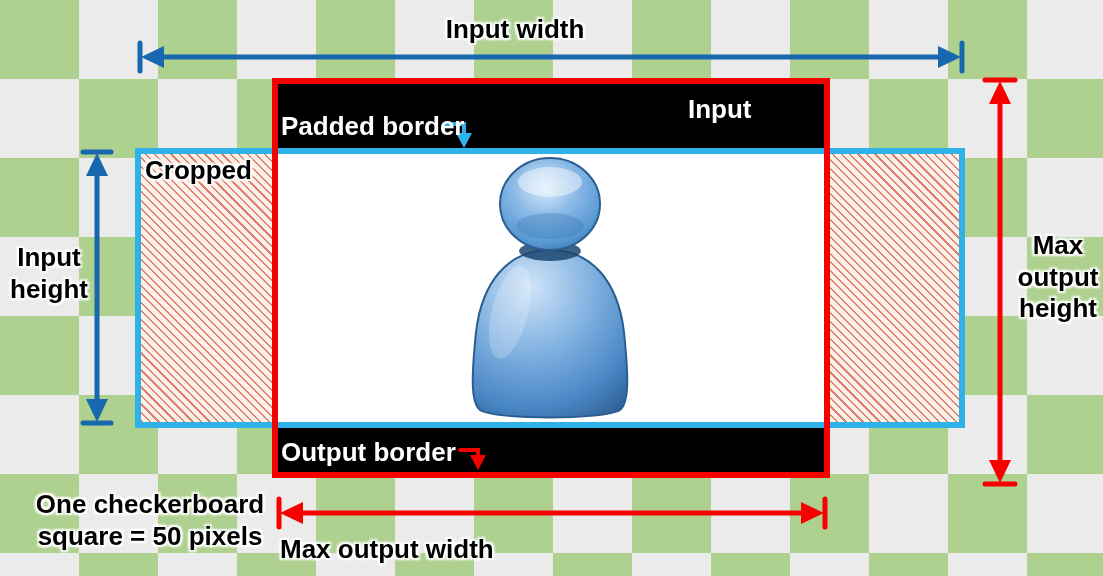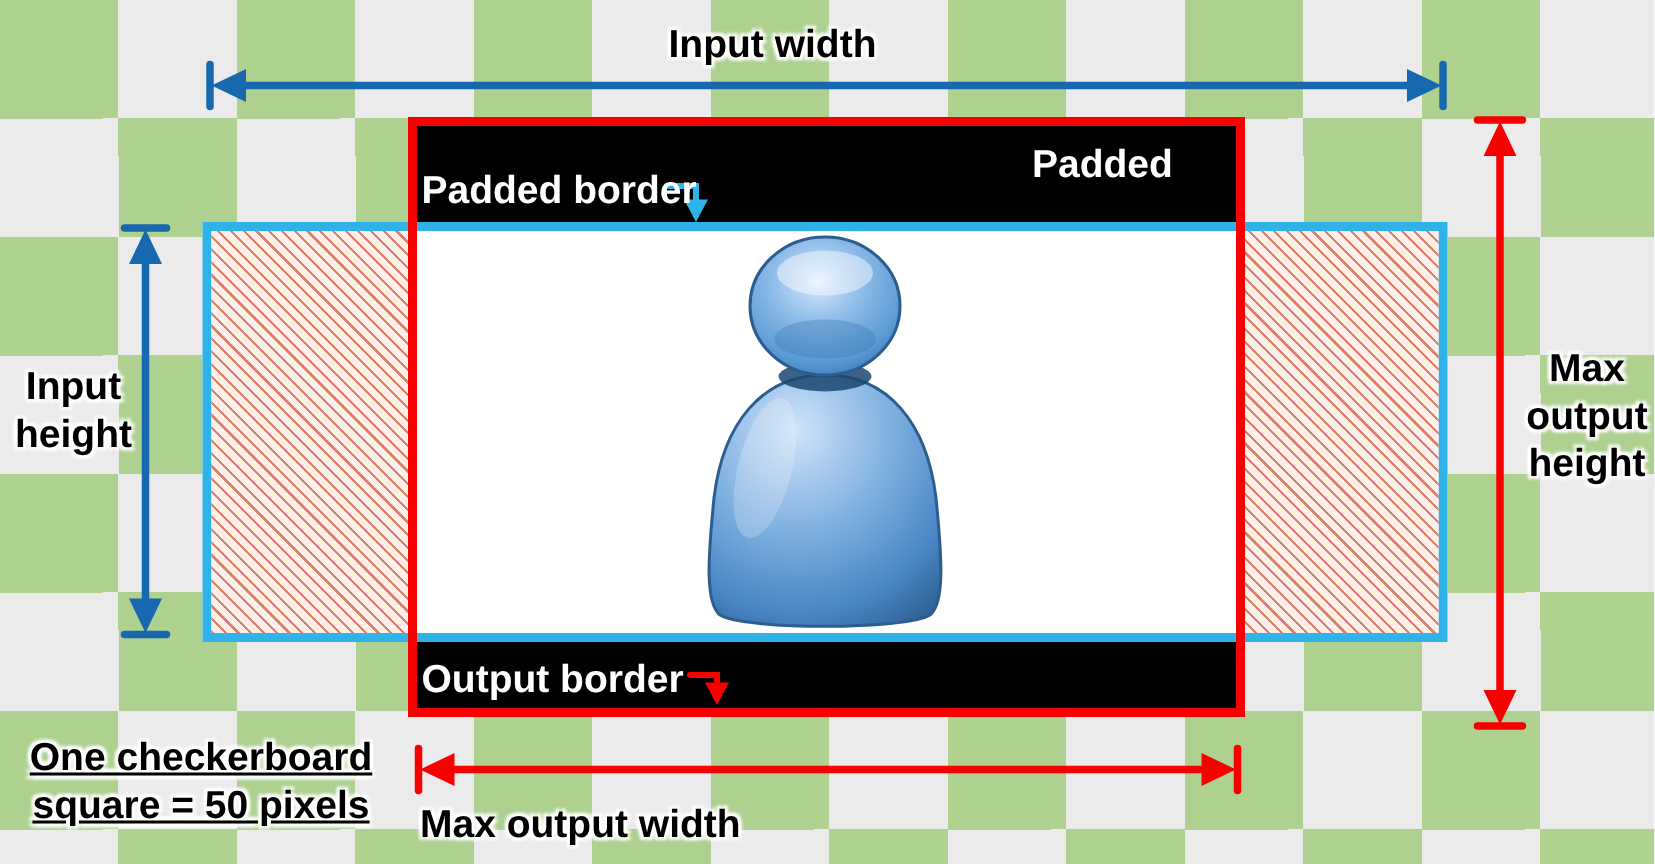--- a/index.html
+++ b/index.html
@@ -98,21 +98,21 @@
   }
   .white{color:#ffffff;}
   .wrap{white-space:normal;text-align:center;}
   #label-input-width{left:0;top:14px;width:1030px;text-align:center;}
   #label-padded{left:688px;top:94px;}
   #label-input-border{left:281px;top:111px;}
   #label-cropped{left:145px;top:155px;}
   #label-input-height{left:5px;top:242px;width:88px;}
   #label-max-output-height{left:1002px;top:230px;width:112px;}
   #label-output-border{left:281px;top:437px;text-align:right;}
-  #label-checker-note{left:0;top:489px;width:268px;text-decoration:underline;}
+  #label-checker-note{left:16px;top:489px;width:268px;}
   #label-max-output-width{left:280px;top:534px;width:544px;text-align:left;}
 </style>
 </head>
 <body>
 
 <div class="stage">
 
   <div class="abs input-rect"></div>
 
   <div class="abs padded-band padded-top"></div>
@@ -193,24 +193,25 @@
     </g>
 
     <g>
       <path class="ln red w4" d="M460,450 L478,450 L478,458"></path>
       <polygon class="redf" points="478,470 470,455 486,455"></polygon>
     </g>
   </svg>
 
   <div class="lbl halo" id="label-input-width">Input width</div>
 
-  <div class="lbl white" id="label-padded">Padded</div>
+  <div class="lbl white" id="label-padded">Input</div>
 
   <div class="lbl white" id="label-input-border">Padded border</div>
 
+  <div class="lbl halo" id="label-cropped">Cropped</div>
 
   <div class="lbl halo wrap" id="label-input-height">Input height</div>
 
   <div class="lbl halo wrap" id="label-max-output-height">Max output height</div>
 
   <div class="lbl white" id="label-output-border">Output border</div>
 
   <div class="lbl halo wrap" id="label-checker-note">One checkerboard square = 50 pixels</div>
 
   <div class="lbl halo" id="label-max-output-width">Max output width</div>

